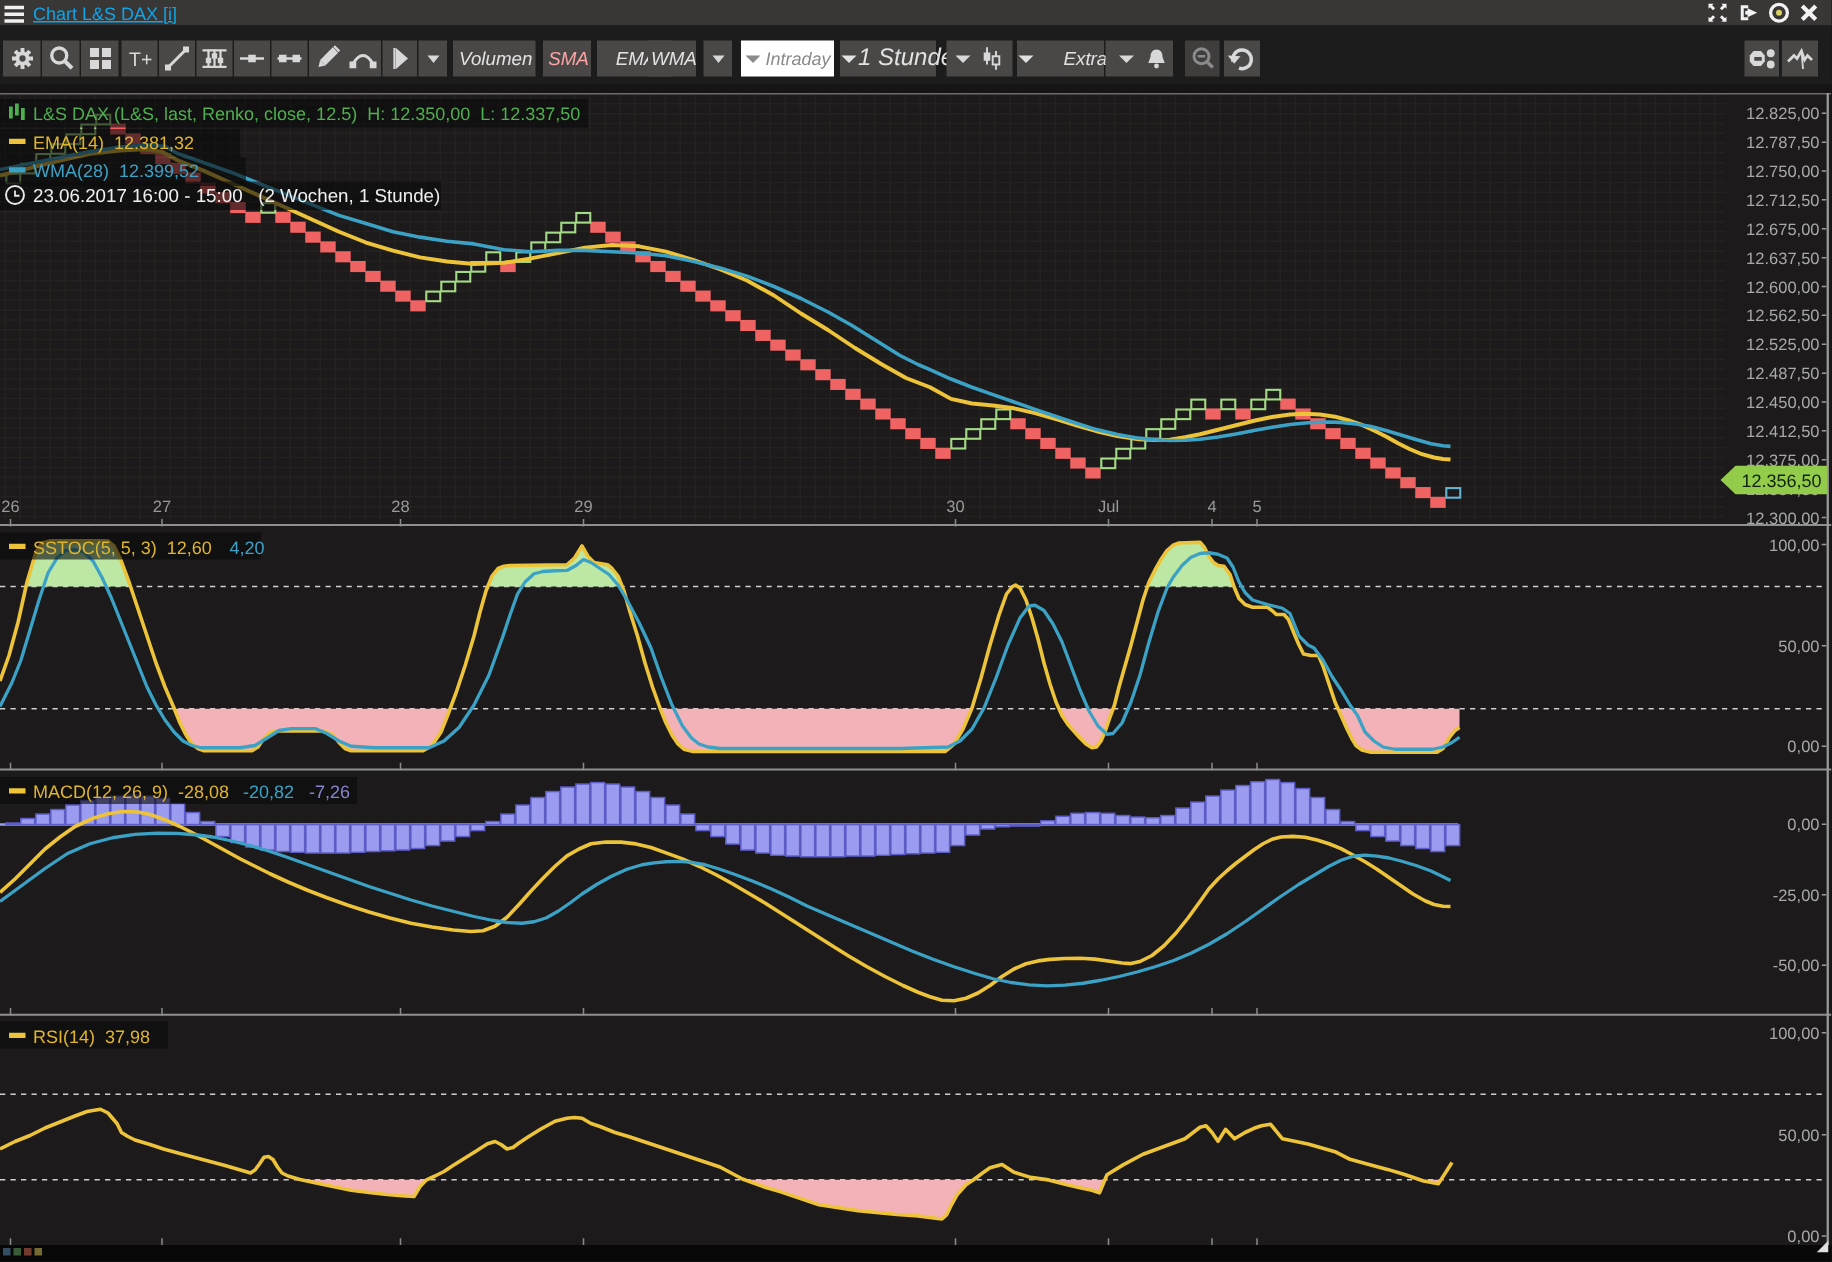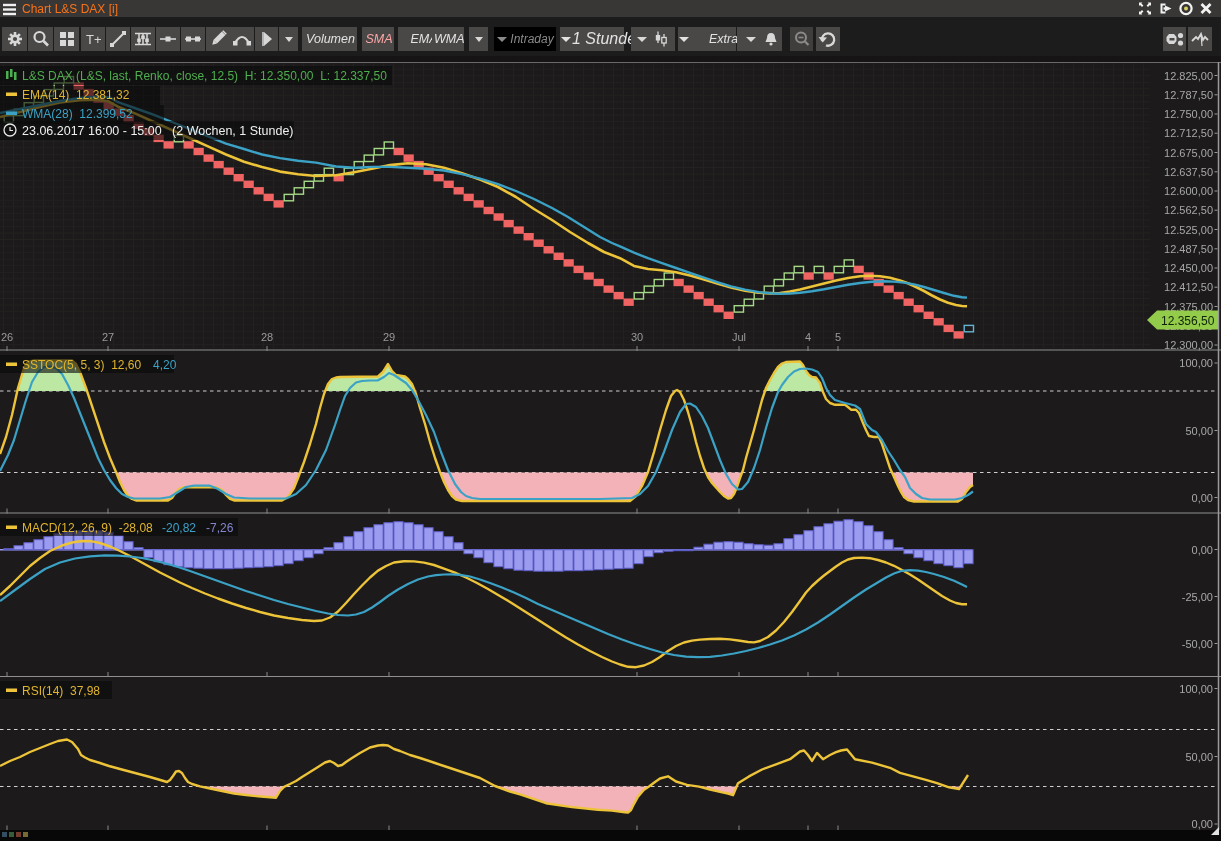--- a/index.html
+++ b/index.html
@@ -1,17 +1,17 @@
 <!DOCTYPE html>
 <html><head><meta charset="utf-8"><style>
 * { margin:0; padding:0; box-sizing:border-box; }
 html,body { width:1221px; height:841px; background:#151313; overflow:hidden;
   font-family:"Liberation Sans", sans-serif; }
 #titlebar { position:absolute; left:0; top:0; width:1221px; height:17px; background:#393636; }
-#title-text { position:absolute; left:22px; top:2px; font-size:12px; color:#f97316; }
+#title-text { position:absolute; left:22px; top:2px; font-size:12px; color:#0ea5e9;text-decoration:underline; }
 #toolbar { position:absolute; left:0; top:17px; width:1221px; height:39px; background:#1d1c1c; }
 .tbtn { position:absolute; top:10px; height:24px; text-align:center; }
 .tbtn svg { display:block; margin:0 auto; }
 .tbtn.txt svg { display:inline-block; margin:0; vertical-align:-6px; }
 .tbtn.txt { font-size:12.5px; line-height:24px; color:#e2e2e2; white-space:nowrap;font-style:italic; }
 #substrip { position:absolute; left:0; top:56px; width:1221px; height:6px; background:#161414; }
 #chart { position:absolute; left:0; top:62px; }
 #bottom { position:absolute; left:0; top:830px; width:1221px; height:11px; background:#090808; }
 .sq { position:absolute; top:2px; width:5px; height:5px; }
 </style></head><body>
@@ -155,21 +155,21 @@
     </div>
     <div class="tbtn txt" style="left:302px;width:55px;background:#4a4847"><span style="color:#e2e2e2;margin-left:2px;font-size:12.5px">Volumen</span></div>
     <div class="tbtn txt" style="left:362px;width:32px;background:#4a4847"><span style="color:#fca5a5;margin-left:2px;font-size:12.5px">SMA</span></div>
     <div class="tbtn txt" style="left:398px;width:50px;background:#4a4847"><span style="color:#e2e2e2;margin-left:2px;font-size:12.5px">EMA</span></div>
     <div class="tbtn txt" style="left:432px;width:32px;background:#4a4847"><span style="color:#e2e2e2;margin-left:2px;font-size:12.5px">WMA</span></div>
     <div class="tbtn" style="left:469px;width:19px;background:#4a4847">
       <svg width="18" height="24">
         <path d="M5,10 L13,10 L9,15 Z" fill="#d8d8d8"></path>
       </svg>
     </div>
-    <div class="tbtn txt" style="left:494px;width:62px;background:#000000"><svg width="12" height="24" style="vertical-align:top">
+    <div class="tbtn txt" style="left:494px;width:62px;background:#ffffff"><svg width="12" height="24" style="vertical-align:top">
         <path d="M1,10 L11,10 L6,15 Z" fill="#8a8a8a"></path>
       </svg><span style="color:#8a8a8a;margin-left:2px;font-size:12px">Intraday</span></div>
     <div class="tbtn txt" style="left:560px;width:64px;background:#4a4847"><svg width="12" height="24" style="vertical-align:top">
         <path d="M1,10 L11,10 L6,15 Z" fill="#e2e2e2"></path>
       </svg><span style="color:#e2e2e2;margin-left:0;font-size:16px">1 Stunde</span></div>
     <div class="tbtn" style="left:631px;width:44px;background:#4a4847">
       <svg width="44" height="24">
         <path d="M6,10 L16,10 L11,15 Z" fill="#d8d8d8"></path>
         <g stroke="#d8d8d8" stroke-width="1.3">
           <line x1="27" y1="4.5" x2="27" y2="9"></line>

